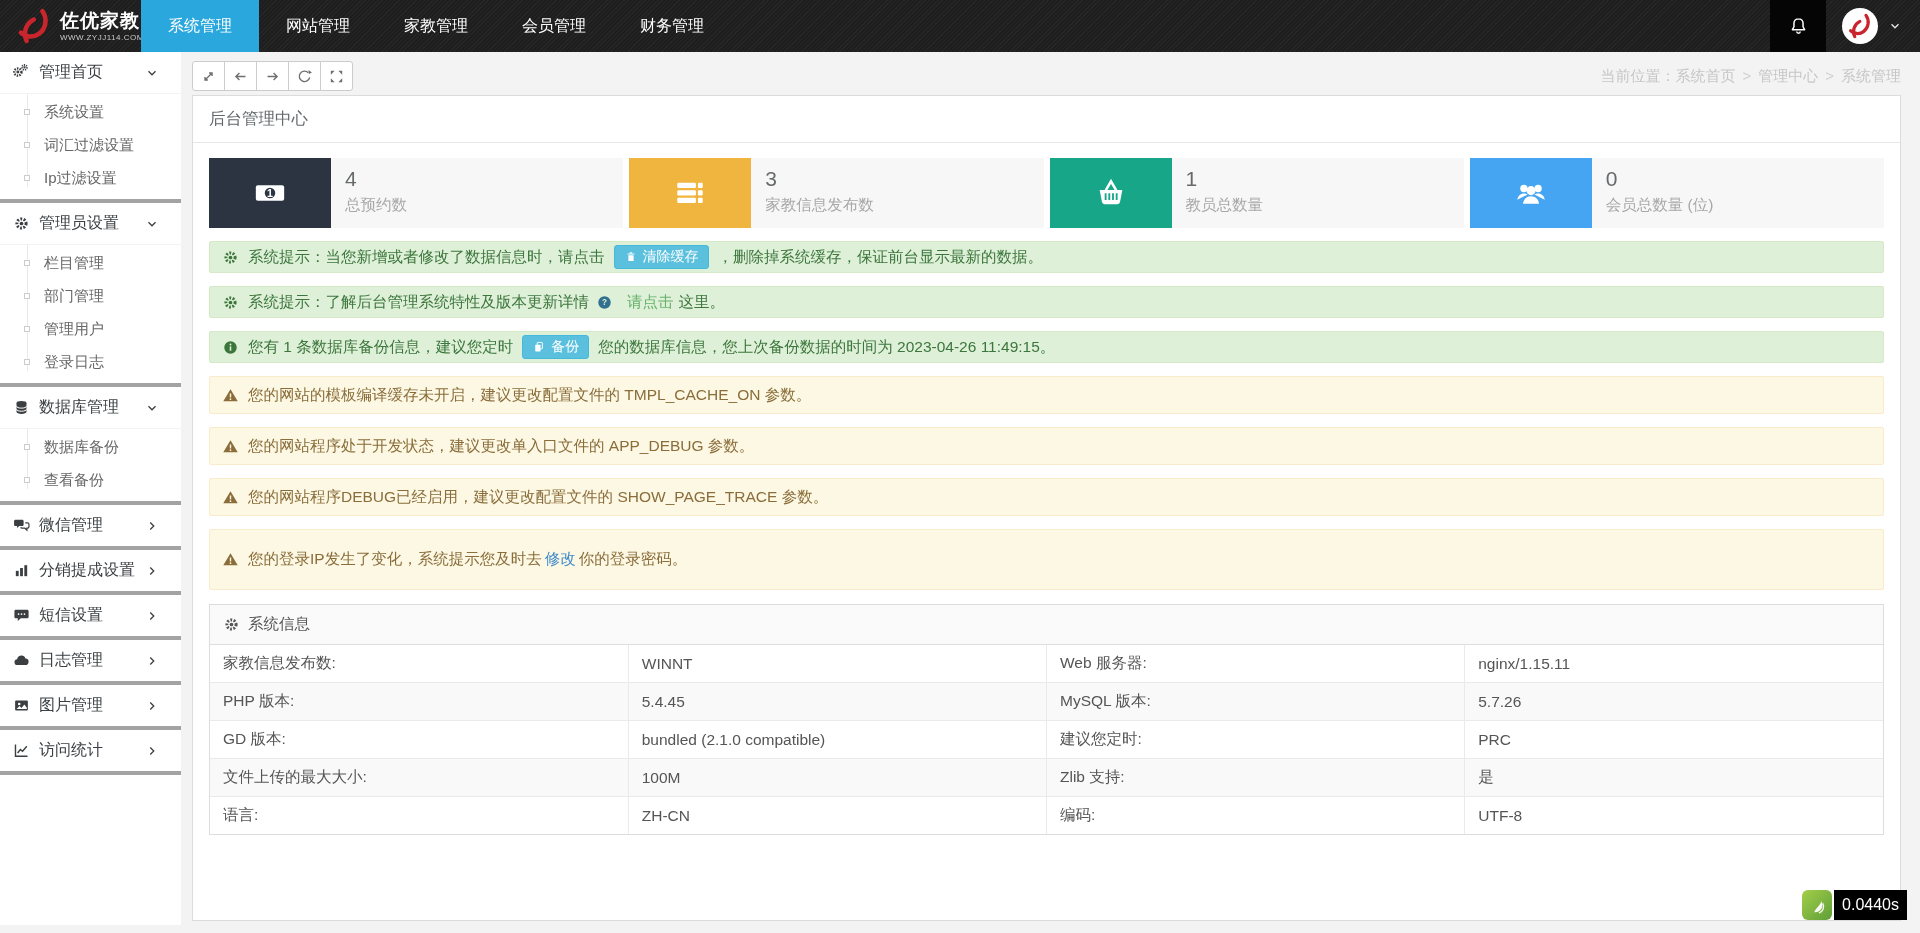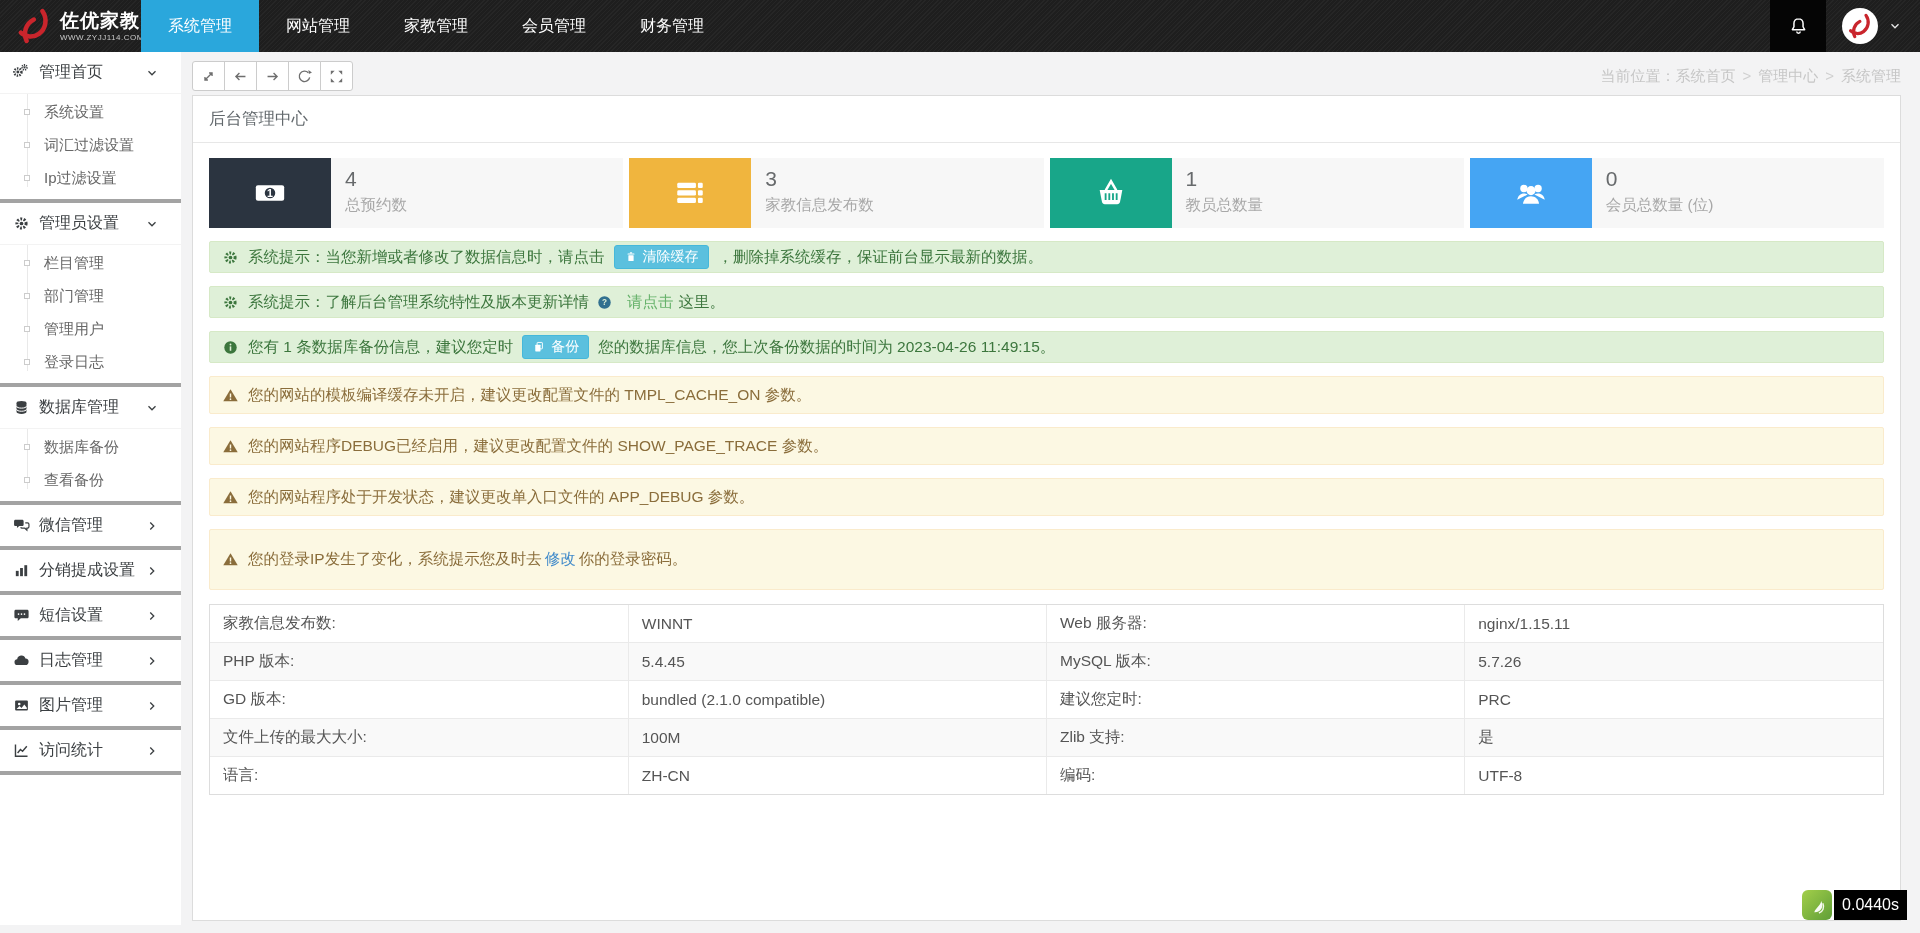--- a/index.html
+++ b/index.html
@@ -507,46 +507,55 @@
                 <span>您的网站的模板编译缓存未开启，建议更改配置文件的 TMPL_CACHE_ON 参数。</span>
               </div>
               <div class="alert alert-warning">
                 <span class="ico">
                   <svg viewBox="0 0 24 24" xmlns="http://www.w3.org/2000/svg">
                     <path d="M12 3.2L22.2 20H1.8z" fill="currentColor"></path>
                     <rect x="11" y="9.2" width="2" height="5.6" fill="#fcf8e3"></rect>
                     <circle cx="12" cy="17.2" r="1.2" fill="#fcf8e3"></circle>
                   </svg>
                 </span>
-                <span>您的网站程序DEBUG已经启用，建议更改配置文件的 SHOW_PAGE_TRACE 参数。</span>
+                <span>您的网站程序处于开发状态，建议更改单入口文件的 APP_DEBUG 参数。</span>
               </div>
               <div class="alert alert-warning">
                 <span class="ico">
                   <svg viewBox="0 0 24 24" xmlns="http://www.w3.org/2000/svg">
                     <path d="M12 3.2L22.2 20H1.8z" fill="currentColor"></path>
                     <rect x="11" y="9.2" width="2" height="5.6" fill="#fcf8e3"></rect>
                     <circle cx="12" cy="17.2" r="1.2" fill="#fcf8e3"></circle>
                   </svg>
                 </span>
-                <span>您的网站程序处于开发状态，建议更改单入口文件的 APP_DEBUG 参数。</span>
+                <span>您的网站程序DEBUG已经启用，建议更改配置文件的 SHOW_PAGE_TRACE 参数。</span>
               </div>
               <div class="alert alert-warning">
                 <span class="ico">
                   <svg viewBox="0 0 24 24" xmlns="http://www.w3.org/2000/svg">
                     <path d="M12 3.2L22.2 20H1.8z" fill="currentColor"></path>
                     <rect x="11" y="9.2" width="2" height="5.6" fill="#fcf8e3"></rect>
                     <circle cx="12" cy="17.2" r="1.2" fill="#fcf8e3"></circle>
                   </svg>
                 </span>
                 <span>您的登录IP发生了变化，系统提示您及时去</span>
                 <a class="ablue">修改</a>
                 <span>你的登录密码。</span>
               </div>
             </div>
           <div class="sys">
+            <div class="sys-header">
+              <span class="ico">
+                  <svg viewBox="0 0 24 24" xmlns="http://www.w3.org/2000/svg">
+                    <circle cx="12" cy="12" r="6.5" fill="none" stroke="currentColor" stroke-width="4.2" stroke-dasharray="2.6 2.1"></circle>
+                    <circle cx="12" cy="12" r="2.6" fill="currentColor"></circle>
+                  </svg>
+                </span>
+              <span>系统信息</span>
+            </div>
             <table class="sys-table">
               <tbody>
                   <tr>
                     <td>家教信息发布数:</td>
                     <td>WINNT</td>
                     <td>Web 服务器:</td>
                     <td>nginx/1.15.11</td>
                   </tr>
                   <tr>
                     <td>PHP 版本:</td>

